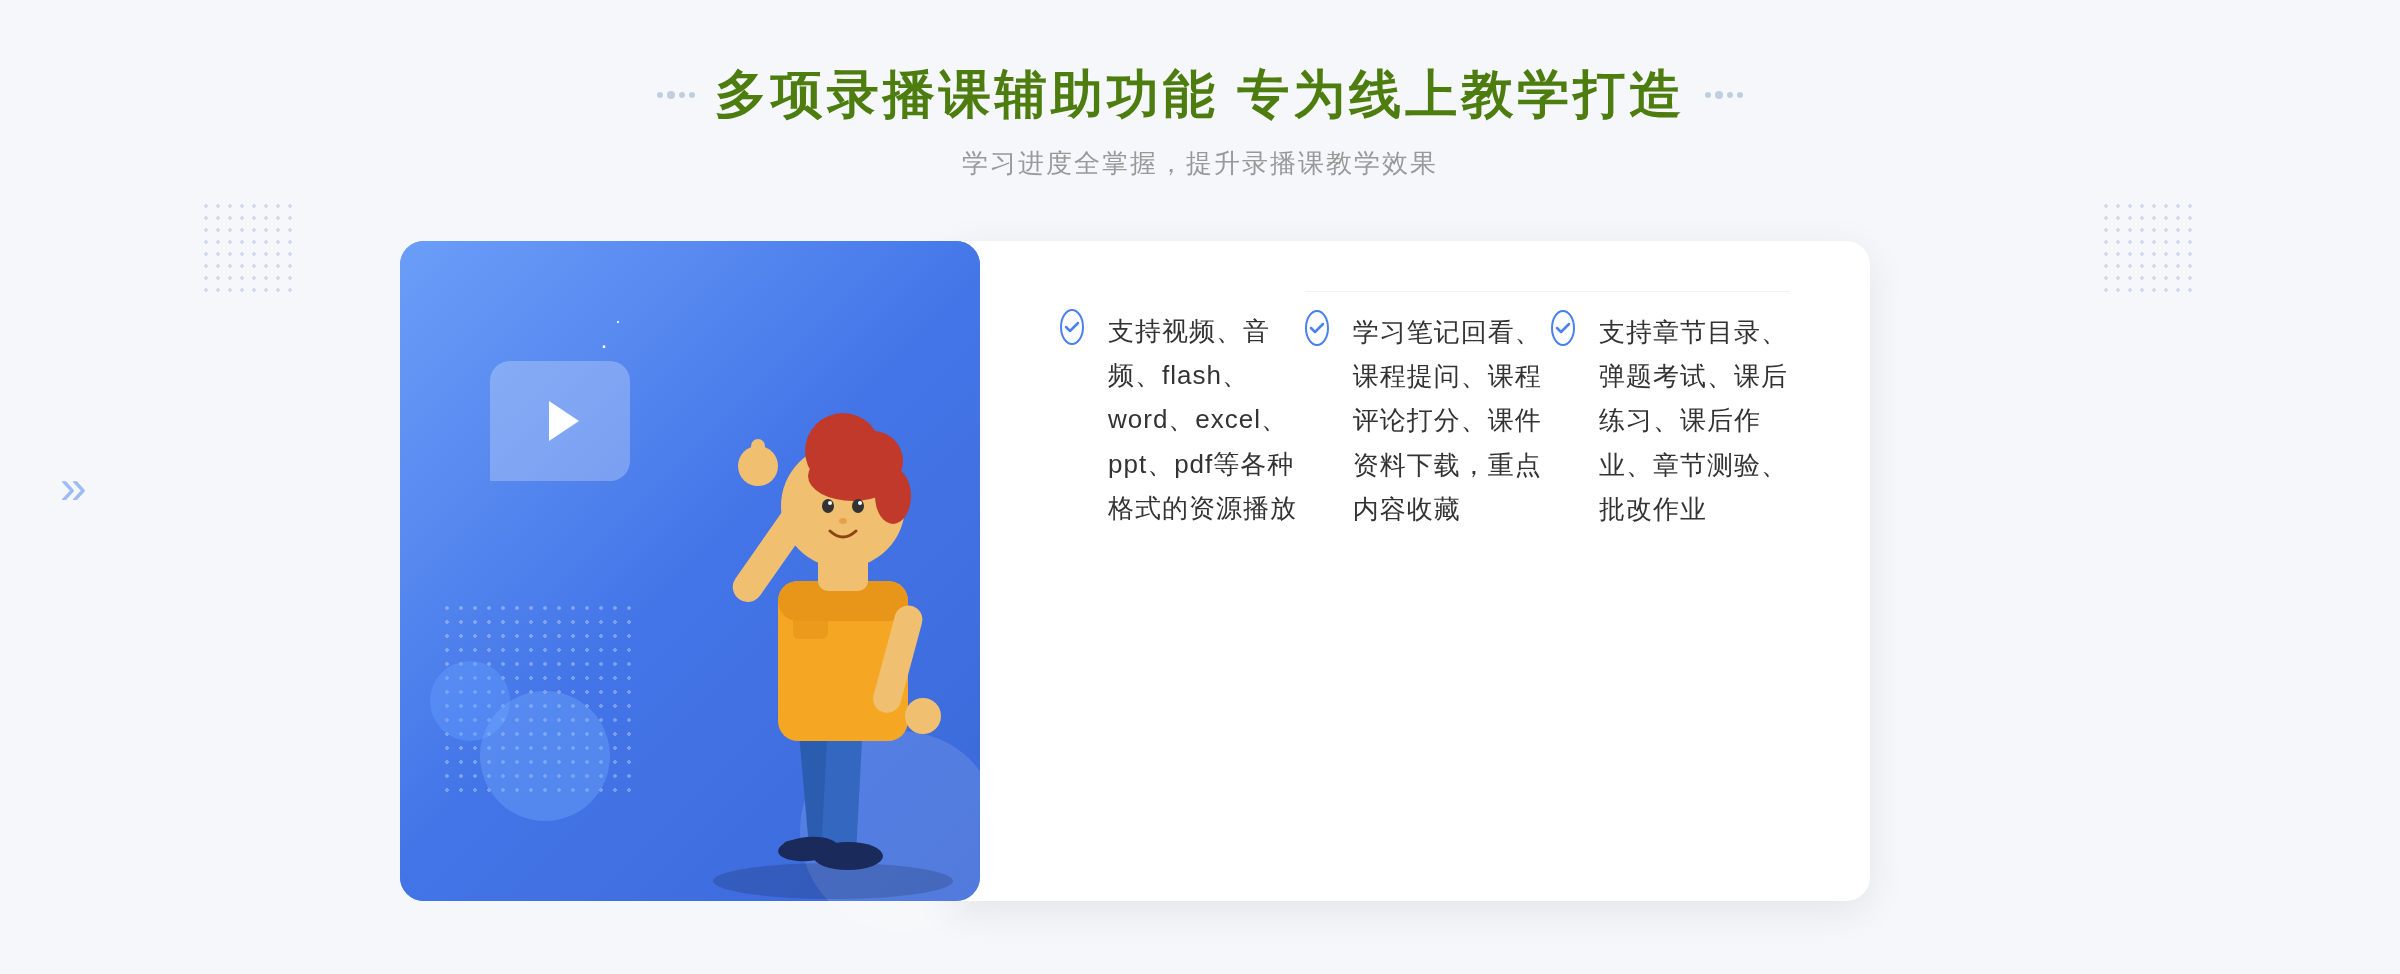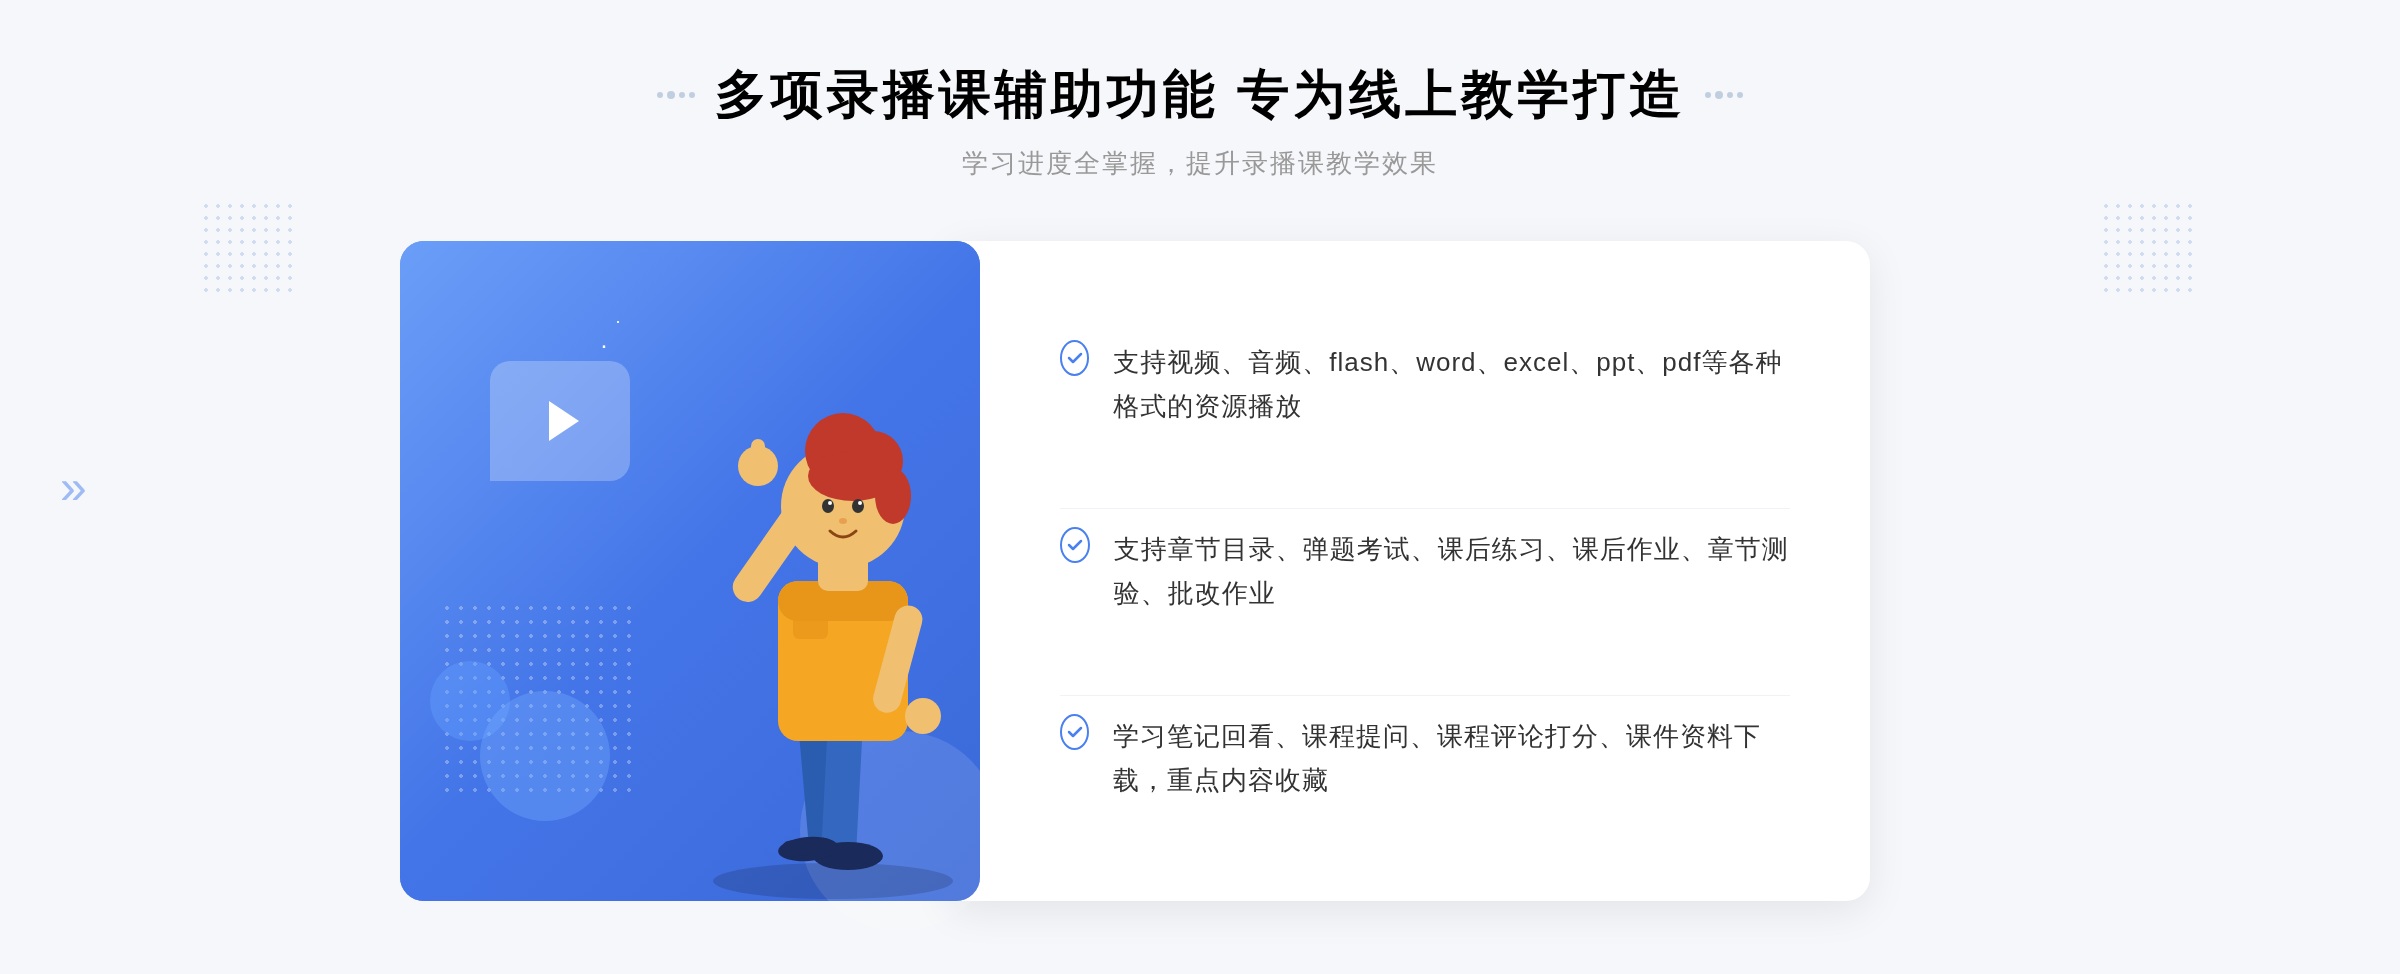--- a/index.html
+++ b/index.html
@@ -57,21 +57,21 @@
     }
 
     .decorator-dots span:nth-child(2) {
       width: 8px;
       height: 8px;
     }
 
     .main-title {
       font-size: 52px;
       font-weight: 700;
-      color: #000000;
+      color: #4d7c0f;
       letter-spacing: 4px;
     }
 
     .sub-title {
       font-size: 26px;
       color: #999;
       letter-spacing: 2px;
       margin-top: 12px;
     }
 
@@ -195,21 +195,20 @@
     }
 
     
     .features-card {
       width: 920px;
       background: white;
       border-radius: 0 24px 24px 0;
       margin-left: -30px;
       padding: 50px 80px 50px 110px;
       display: flex;
-      flex-direction: column;
       justify-content: space-around;
       box-shadow: 0 10px 40px rgba(0,0,0,0.08);
       z-index: 1;
     }
 
     .feature-item {
       display: flex;
       align-items: flex-start;
       gap: 24px;
       padding: 18px 0;
@@ -387,30 +386,30 @@
         </div>
         <span class="feature-text">支持视频、音频、flash、word、excel、ppt、pdf等各种格式的资源播放</span>
       </div>
 
       <div class="feature-item">
         <div class="check-circle">
           <svg width="20" height="20" viewBox="0 0 20 20">
             <polyline points="4,10 8,14 16,6" stroke="#4a80f0" stroke-width="2.5" fill="none" stroke-linecap="round" stroke-linejoin="round"></polyline>
           </svg>
         </div>
-        <span class="feature-text">支持章节目录、弹题考试、课后练习、课后作业、章节测验、批改作业</span>
+        <span class="feature-text">学习笔记回看、课程提问、课程评论打分、课件资料下载，重点内容收藏</span>
       </div>
 
       <div class="feature-item">
         <div class="check-circle">
           <svg width="20" height="20" viewBox="0 0 20 20">
             <polyline points="4,10 8,14 16,6" stroke="#4a80f0" stroke-width="2.5" fill="none" stroke-linecap="round" stroke-linejoin="round"></polyline>
           </svg>
         </div>
-        <span class="feature-text">学习笔记回看、课程提问、课程评论打分、课件资料下载，重点内容收藏</span>
+        <span class="feature-text">支持章节目录、弹题考试、课后练习、课后作业、章节测验、批改作业</span>
       </div>
 
 
     </div>
 
   </div>
 
 </div>
 
 </body></html>

